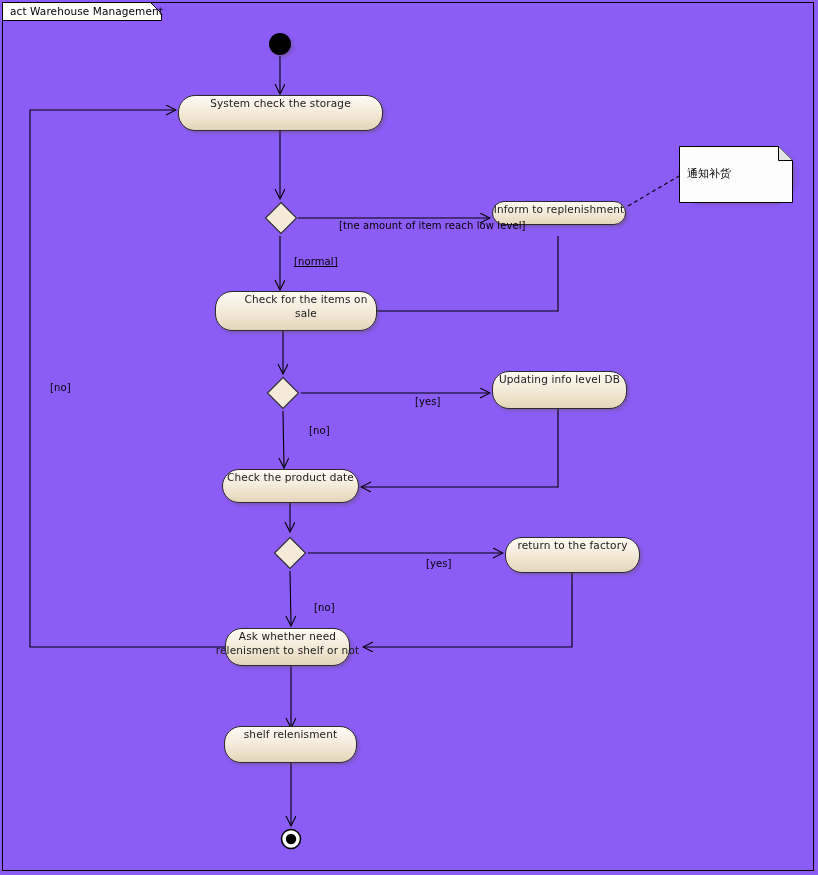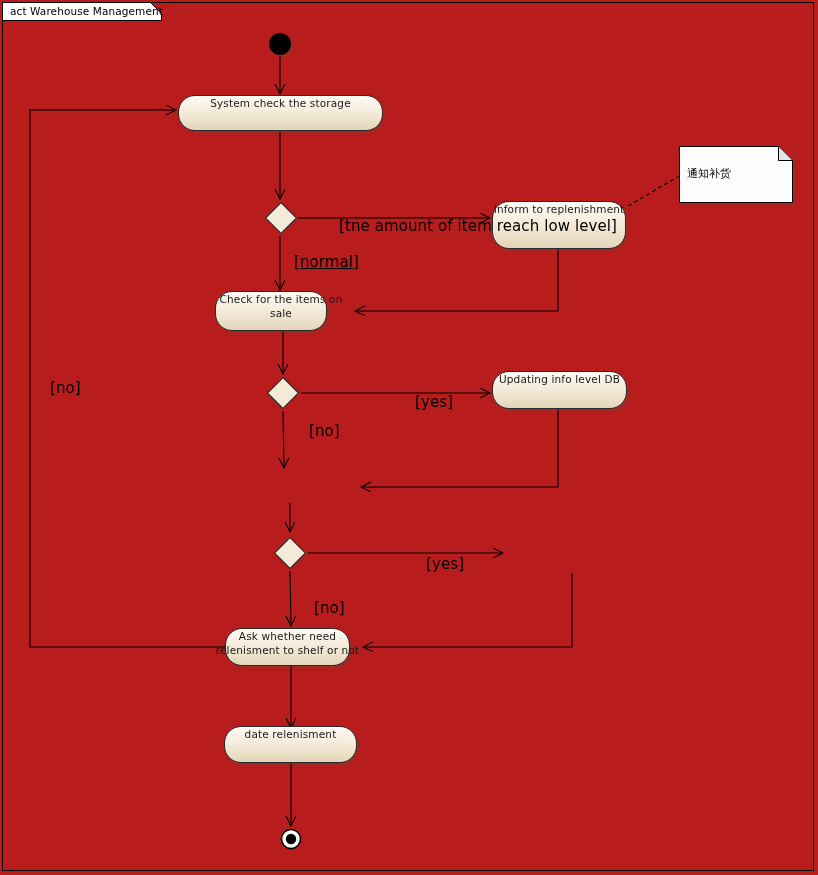--- a/index.html
+++ b/index.html
@@ -8,21 +8,21 @@
     padding: 0;
     background: #ffffff;
   }
   body {
     font-family: "DejaVu Sans", sans-serif;
   }
   #diagram-root {
     position: relative;
     width: 818px;
     height: 875px;
-    background: #b91c1c;
+    background: #8b5cf6;
     overflow: hidden;
   }
   
   .frame-border {
     position: absolute;
     left: 2px;
     top: 2px;
     width: 812px;
     height: 869px;
     border: 1px solid #000000;
@@ -101,35 +101,36 @@
     width: 22px;
     height: 22px;
   }
   .final-node svg { display: block; }
   
   .note-node {
     position: absolute;
     width: 114px;
     height: 57px;
     box-shadow: 2px 2px 3px rgba(90, 80, 60, 0.30);
+    border-radius: 22px;
   }
   .note-node svg { display: block; }
   .note-label {
     position: absolute;
     left: 8px;
     top: 21px;
     font-size: 11px;
     color: #000000;
     line-height: 14px;
     white-space: nowrap;
   }
   
   .edge-label {
     position: absolute;
-    font-size: 15px;
+    font-size: 10px;
     color: #000000;
     line-height: 12px;
     white-space: nowrap;
     letter-spacing: 0.1px;
     padding-left: 32px;
   }
 </style>
 </head>
 <body>
 
@@ -186,42 +187,48 @@
       <path d="M628,206 L679,176" stroke-dasharray="4,3"></path>
     </g>
   </svg>
 
   <div class="initial-node" style="left:269px; top:33px;"></div>
 
   <div class="action-node" style="left:178px; top:95px; width:205px; height:36px;">
     <span class="action-label">System check the storage</span>
   </div>
 
-  <div class="action-node" style="left:492px; top:201px; width:134px; height:48px;">
+  <div class="action-node" style="left:492px; top:201px; width:134px; height:24px;">
     <span class="action-label">Inform to replenishment</span>
   </div>
 
-  <div class="action-node" style="left:215px; top:291px; width:112px; height:40px;padding-left:20px;">
+  <div class="action-node" style="left:215px; top:291px; width:162px; height:40px;padding-left:20px;">
     <span class="action-label">Check for the items on
 sale</span>
   </div>
 
   <div class="action-node" style="left:492px; top:371px; width:135px; height:38px;">
     <span class="action-label">Updating info level DB</span>
   </div>
 
-
+  <div class="action-node" style="left:222px; top:469px; width:137px; height:34px;">
+    <span class="action-label">Check the product date</span>
+  </div>
+
+  <div class="action-node" style="left:505px; top:537px; width:135px; height:36px;">
+    <span class="action-label">return to the factory</span>
+  </div>
 
   <div class="action-node" style="left:225px; top:628px; width:125px; height:38px;">
     <span class="action-label overflow">Ask whether need
 relenisment to shelf or not</span>
   </div>
 
   <div class="action-node" style="left:224px; top:726px; width:133px; height:37px;">
-    <span class="action-label">date relenisment</span>
+    <span class="action-label">shelf relenisment</span>
   </div>
 
   <div class="decision-node" style="left:264px; top:201px;">
     <svg width="34" height="34" viewBox="0 0 34 34">
       <path d="M17,1.5 L32.5,17 L17,32.5 L1.5,17 Z" fill="#f3ead8" stroke="#2b2b2b" stroke-width="1.1"></path>
     </svg>
   </div>
 
   <div class="decision-node" style="left:266px; top:376px;">
     <svg width="34" height="34" viewBox="0 0 34 34">

